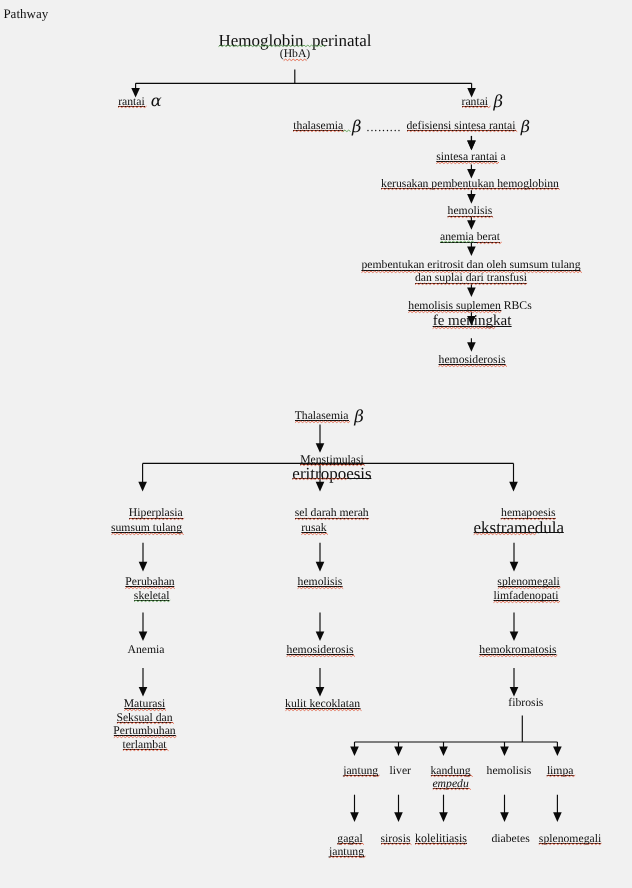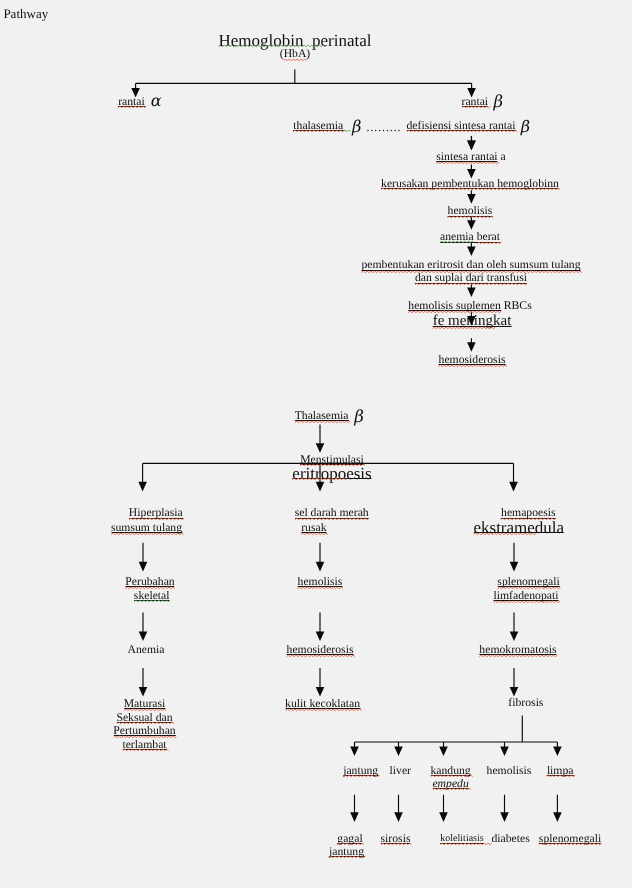--- a/index.html
+++ b/index.html
@@ -235,21 +235,21 @@
           </svg></span></div>
       <div class="node" style="font-size: 11.7px; line-height: 13px; left: 350px; transform: translateX(-50%); top: 831.797px;"><span class="tx">gagal<span class="ul" style="top: 10.953px;"></span><svg class="sq" width="26" height="3" style="top: 11.353px;">
             <path d="M 0 1.6 L 1.90 0.15 L 3.80 1.6 L 5.70 0.15 L 7.60 1.6 L 9.50 0.15 L 11.40 1.6 L 13.30 0.15 L 15.20 1.6 L 17.10 0.15 L 19.00 1.6 L 20.90 0.15 L 22.80 1.6 L 24.70 0.15 L 26.60 1.6" fill="none" stroke="#e05a3c" stroke-width="0.85"></path>
           </svg></span></div>
       <div class="node" style="font-size: 11.7px; line-height: 13px; left: 346.5px; transform: translateX(-50%); top: 844.797px;"><span class="tx">jantung<span class="ul" style="top: 10.953px;"></span><svg class="sq" width="36" height="3" style="top: 11.353px;">
             <path d="M 0 1.6 L 1.90 0.15 L 3.80 1.6 L 5.70 0.15 L 7.60 1.6 L 9.50 0.15 L 11.40 1.6 L 13.30 0.15 L 15.20 1.6 L 17.10 0.15 L 19.00 1.6 L 20.90 0.15 L 22.80 1.6 L 24.70 0.15 L 26.60 1.6 L 28.50 0.15 L 30.40 1.6 L 32.30 0.15 L 34.20 1.6 L 36.10 0.15" fill="none" stroke="#e05a3c" stroke-width="0.85"></path>
           </svg></span></div>
       <div class="node" style="font-size: 11.7px; line-height: 13.5px; left: 395.5px; transform: translateX(-50%); top: 831.547px;"><span class="tx">sirosis<span class="ul" style="top: 11.203px;"></span><svg class="sq" width="30" height="3" style="top: 11.603px;">
             <path d="M 0 1.6 L 1.90 0.15 L 3.80 1.6 L 5.70 0.15 L 7.60 1.6 L 9.50 0.15 L 11.40 1.6 L 13.30 0.15 L 15.20 1.6 L 17.10 0.15 L 19.00 1.6 L 20.90 0.15 L 22.80 1.6 L 24.70 0.15 L 26.60 1.6 L 28.50 0.15 L 30.40 1.6" fill="none" stroke="#e05a3c" stroke-width="0.85"></path>
           </svg></span></div>
-      <div class="node" style="font-size: 10px; line-height: 13.5px; left: 462px; transform: translateX(-50%); top: 831.547px;"><span class="tx">kolelitiasis<span class="ul" style="top: 11.203px;"></span><svg class="sq" width="51" height="3" style="top: 11.603px;">
+      <div class="node" style="font-size: 12px; line-height: 13.5px; left: 441px; transform: translateX(-50%); top: 831.547px;"><span class="tx">kolelitiasis<span class="ul" style="top: 11.203px;"></span><svg class="sq" width="51" height="3" style="top: 11.603px;">
             <path d="M 0 1.6 L 1.90 0.15 L 3.80 1.6 L 5.70 0.15 L 7.60 1.6 L 9.50 0.15 L 11.40 1.6 L 13.30 0.15 L 15.20 1.6 L 17.10 0.15 L 19.00 1.6 L 20.90 0.15 L 22.80 1.6 L 24.70 0.15 L 26.60 1.6 L 28.50 0.15 L 30.40 1.6 L 32.30 0.15 L 34.20 1.6 L 36.10 0.15 L 38.00 1.6 L 39.90 0.15 L 41.80 1.6 L 43.70 0.15 L 45.60 1.6 L 47.50 0.15 L 49.40 1.6 L 51.30 0.15" fill="none" stroke="#e05a3c" stroke-width="0.85"></path>
           </svg></span></div>
       <div class="node" style="font-size: 11.7px; line-height: 13.5px; left: 510.6px; transform: translateX(-50%); top: 831.547px;"><span class="tx">diabetes</span></div>
       <div class="node" style="font-size: 11.7px; line-height: 13.5px; left: 570px; transform: translateX(-50%); top: 831.547px;"><span class="tx">splenomegali<span class="ul" style="top: 11.203px;"></span><svg class="sq" width="63" height="3" style="top: 11.603px;">
             <path d="M 0 1.6 L 1.90 0.15 L 3.80 1.6 L 5.70 0.15 L 7.60 1.6 L 9.50 0.15 L 11.40 1.6 L 13.30 0.15 L 15.20 1.6 L 17.10 0.15 L 19.00 1.6 L 20.90 0.15 L 22.80 1.6 L 24.70 0.15 L 26.60 1.6 L 28.50 0.15 L 30.40 1.6 L 32.30 0.15 L 34.20 1.6 L 36.10 0.15 L 38.00 1.6 L 39.90 0.15 L 41.80 1.6 L 43.70 0.15 L 45.60 1.6 L 47.50 0.15 L 49.40 1.6 L 51.30 0.15 L 53.20 1.6 L 55.10 0.15 L 57.00 1.6 L 58.90 0.15 L 60.80 1.6 L 62.70 0.15" fill="none" stroke="#e05a3c" stroke-width="0.85"></path>
           </svg></span></div>
     </div>
 </div>
 
 </body></html>

